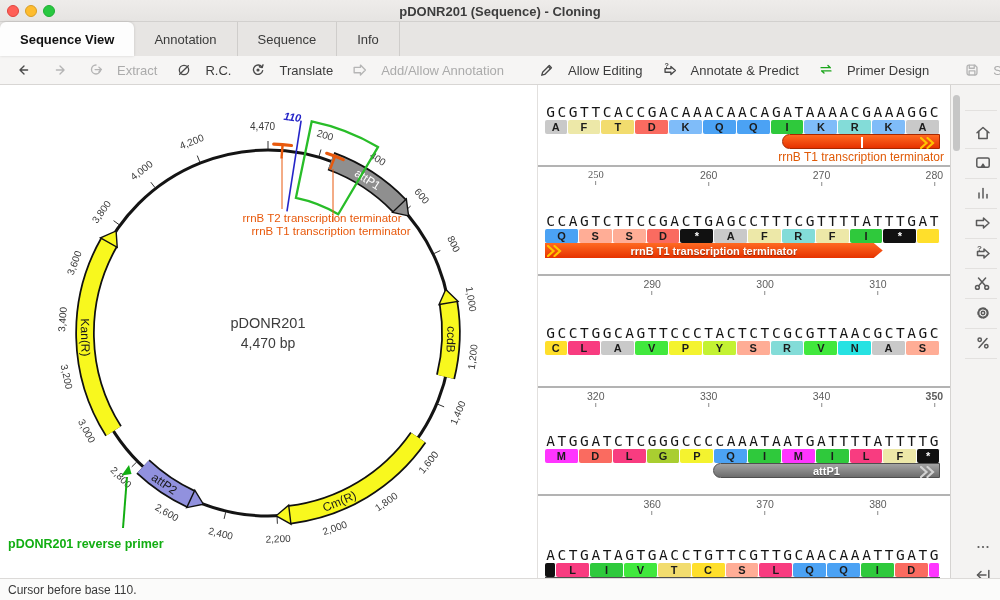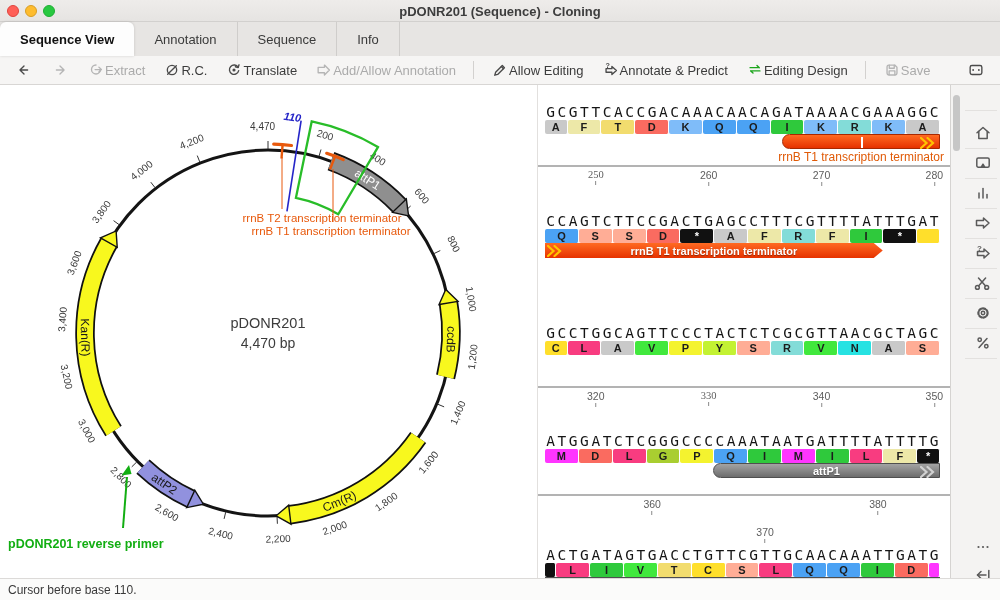--- a/index.html
+++ b/index.html
@@ -14,21 +14,21 @@
   #tl-green { left:43px; background:#28c840; border:0.5px solid #1faf34; }
   #win-title { position:absolute; left:0; right:0; top:4px; text-align:center; font-size:13px; font-weight:700; color:#3d3d3d; }
 
   
   #tabbar { position:absolute; left:0; top:22px; width:1000px; height:34px; background:#e7e5e3; display:flex; align-items:stretch; }
   .tab { position:relative; padding:0 20px; display:flex; align-items:center; font-size:13px; color:#3a3a3a; cursor:default; border-right:1px solid #cfcdcb; }
   .tab.active { background:#fdfdfd; font-weight:700; color:#111; border-radius:6px 6px 0 0; border-right:none; box-shadow:0 0 3px rgba(0,0,0,.15); z-index:2; }
 
   
   #toolbar { position:absolute; left:0; top:56px; width:1000px; height:29px; background:#f6f5f4; border-bottom:1px solid #d8d6d4; display:flex; align-items:center; padding:0 8px; gap:4px; }
-  .tbtn { display:flex; align-items:center; gap:0; font-size:13px; padding:3px 7px; border-radius:4px; white-space:nowrap; }
+  .tbtn { display:flex; align-items:center; gap:12px; font-size:13px; padding:3px 7px; border-radius:4px; white-space:nowrap; }
   .tbtn .lbl { color:#3c3c3c; }
   .tbtn.disabled .lbl { color:#ababab; }
   .tsep { width:1px; height:18px; background:#d3d1cf; margin:0 6px; }
   #tb-right { margin-left:auto; }
 
   
   #map-panel { position:absolute; left:0; top:85px; width:538px; height:493px; background:#fff; border-right:1px solid #e2e0de; }
   #seq-panel { position:absolute; left:538px; top:85px; width:412px; height:493px; background:#fff; overflow:hidden; }
   #seq-area { position:absolute; left:7px; top:0; width:395px; height:493px; }
   #right-strip { position:absolute; left:950px; top:85px; width:50px; height:493px; background:#f4f3f2; border-left:1px solid #d5d3d1; }
@@ -149,21 +149,21 @@
         </span>
         <span class="lbl">Annotate &amp; Predict</span>
       </div>
       <div class="tbtn">
         <span style="display: flex; align-items: center;">
           <svg width="18" height="18" viewBox="0 0 20 20" fill="none" stroke="#1ba51b" stroke-width="1.5" stroke-linecap="round" stroke-linejoin="round">
             <path d="M4.5 7.4 H14.8 M14.8 7.4 L12.2 5"></path>
             <path d="M15.5 11 H5.2 M5.2 11 L7.8 13.4"></path>
           </svg>
         </span>
-        <span class="lbl">Editing Design</span>
+        <span class="lbl">Primer Design</span>
       </div>
       <div class="tsep"></div>
       <div class="tbtn disabled">
         <span style="display: flex; align-items: center;">
           <svg width="18" height="18" viewBox="0 0 20 20" fill="none" stroke="#b5b5b5" stroke-width="1.5" stroke-linecap="round" stroke-linejoin="round">
             <path d="M4.5 6.5 Q4.5 4.5 6.5 4.5 H13 L15.5 7 V13.5 Q15.5 15.5 13.5 15.5 H6.5 Q4.5 15.5 4.5 13.5 Z"></path>
             <path d="M7 4.7 V8 H12.5 V4.7"></path>
             <path d="M6.8 15.3 V11 H13.2 V15.3"></path>
           </svg>
         </span>
@@ -392,20 +392,26 @@
           </div>
           <div class="featzone">
             <div class="fbar bar-term cap-point" style="left: 0%; width: 85.5%;">
               <svg class="chevL" width="16" height="12" viewBox="0 0 16 12" fill="none" stroke="#ffc400" stroke-width="2.2" stroke-linecap="round">
                 <path d="M1 1 L6.5 6 L1 11"></path>
                 <path d="M7.5 1 L13 6 L7.5 11"></path>
               </svg>
               <span>rrnB T1 transcription terminator</span>
             </div>
           </div>
+          <div class="ruler">
+            <div class="rline"></div>
+            <div class="rtick" style="left: 27.1429%;">290<i></i></div>
+            <div class="rtick" style="left: 55.7143%;">300<i></i></div>
+            <div class="rtick" style="left: 84.2857%;">310<i></i></div>
+          </div>
         </div>
         <div class="sblock" style="top: 240px;">
           <div class="dnarow">
             <span>G</span>
             <span>C</span>
             <span>C</span>
             <span>T</span>
             <span>G</span>
             <span>G</span>
             <span>C</span>
@@ -449,23 +455,23 @@
             <div class="aabox" style="width: 8.57143%; background: rgb(131, 220, 216);">R</div>
             <div class="aabox" style="width: 8.57143%; background: rgb(65, 232, 61);">V</div>
             <div class="aabox" style="width: 8.57143%; background: rgb(39, 226, 226);">N</div>
             <div class="aabox" style="width: 8.57143%; background: rgb(201, 201, 201);">A</div>
             <div class="aabox" style="width: 8.57143%; background: rgb(255, 173, 150);">S</div>
           </div>
           <div class="featzone"></div>
           <div class="ruler">
             <div class="rline"></div>
             <div class="rtick" style="left: 12.8571%;">320<i></i></div>
-            <div class="rtick" style="left: 41.4286%; font-family: Liberation Serif, serif;">330<i></i></div>
+            <div class="rtick" style="left: 41.4286%;">330<i></i></div>
             <div class="rtick" style="left: 70%;">340<i></i></div>
-            <div class="rtick" style="left: 98.5714%;">350<i></i></div>
+            <div class="rtick" style="left: 98.5714%; font-weight: bold;">350<i></i></div>
           </div>
         </div>
         <div class="sblock" style="top: 348px;">
           <div class="dnarow">
             <span>A</span>
             <span>T</span>
             <span>G</span>
             <span>G</span>
             <span>A</span>
             <span>T</span>
@@ -518,21 +524,21 @@
               <svg class="chevR" width="16" height="12" viewBox="0 0 16 12" fill="none" stroke="#d2d2d2" stroke-width="2.2" stroke-linecap="round">
                 <path d="M1 1 L6.5 6 L1 11"></path>
                 <path d="M7.5 1 L13 6 L7.5 11"></path>
               </svg>
               <span>attP1</span>
             </div>
           </div>
           <div class="ruler">
             <div class="rline"></div>
             <div class="rtick" style="left: 27.1429%;">360<i></i></div>
-            <div class="rtick" style="left: 55.7143%; margin-top: 28px;">370<i></i></div>
+            <div class="rtick" style="left: 55.7143%;">370<i></i></div>
             <div class="rtick" style="left: 84.2857%;">380<i></i></div>
           </div>
         </div>
         <div class="sblock" style="top: 462px;">
           <div class="dnarow">
             <span>A</span>
             <span>C</span>
             <span>T</span>
             <span>G</span>
             <span>A</span>

